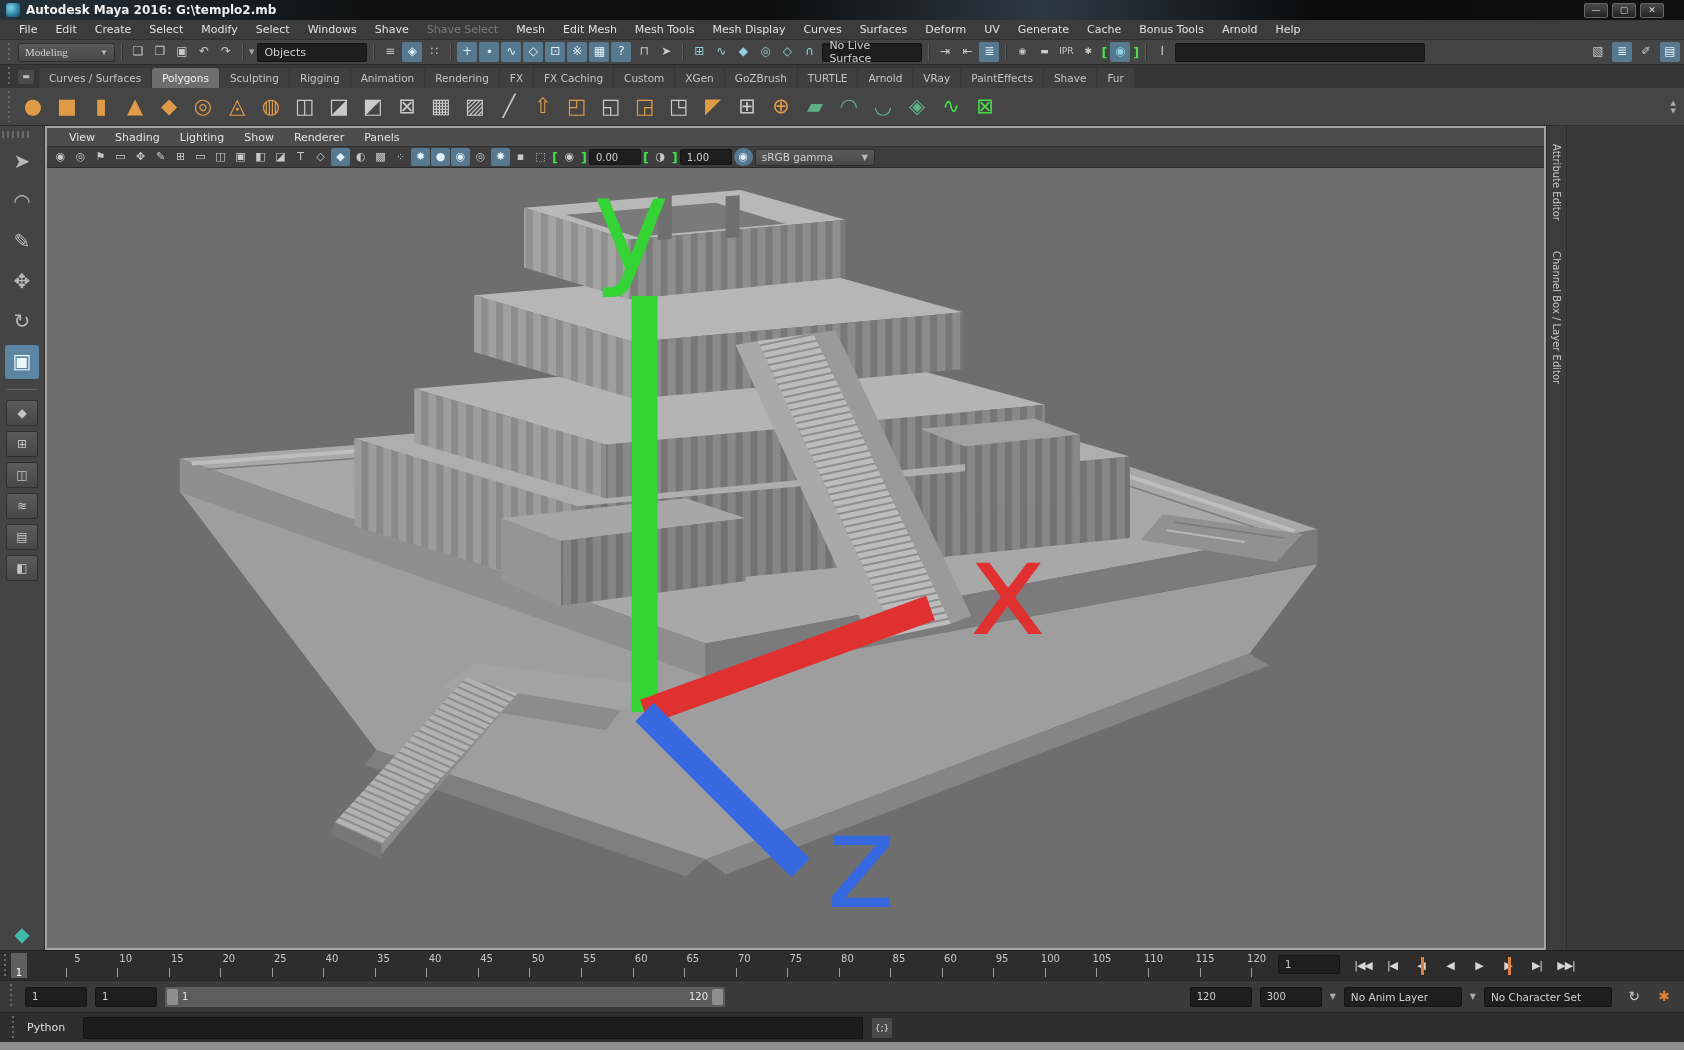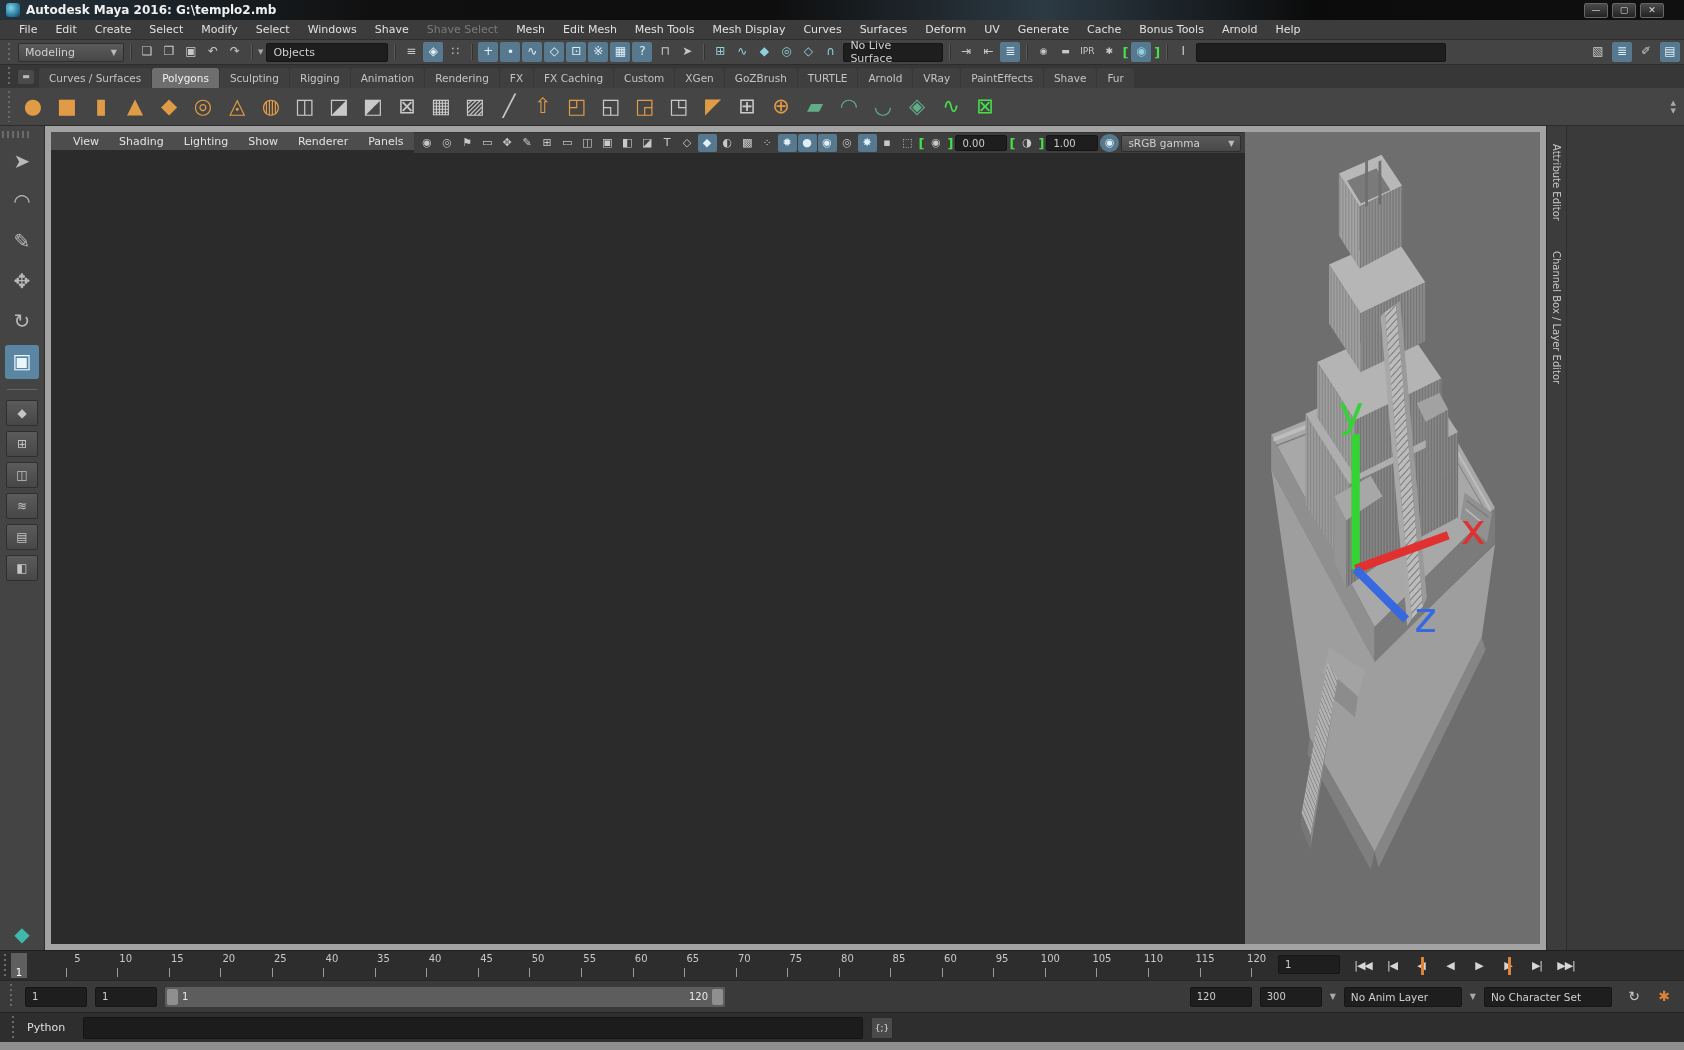--- a/index.html
+++ b/index.html
@@ -28,21 +28,21 @@
   .statusline { height:25px; flex:0 0 25px; background:#444; display:flex; align-items:center;
     padding:0 4px; gap:3px; border-bottom:1px solid #2c2c2c; }
   .grip { width:7px; align-self:stretch; margin:3px 2px;
     background:repeating-linear-gradient(to bottom,#6a6a6a 0 2px,transparent 2px 5px);
     background-size:2px 100%; background-repeat:repeat-y; background-position:2px 0; }
   .grip.h { height:7px; width:auto; }
   .sep { width:1px; align-self:stretch; margin:4px 3px; background:#5a5a5a; box-shadow:1px 0 0 #333; }
   .dropdown { background:linear-gradient(#5a5a5a,#484848); border:1px solid #2e2e2e; border-radius:2px;
     height:19px; display:flex; align-items:center; padding:0 6px; gap:8px; }
   .dropdown .arrow { font-size:8px; color:#bbb; }
-  .mode-dd { width:106px; justify-content:space-between; }
+  .mode-dd { width:97px; justify-content:space-between;font-family:Liberation Serif, serif; }
   .ico { width:20px; height:20px; line-height:19px; text-align:center; font-size:12px; color:#c9c9c9;
     border-radius:2px; flex:0 0 auto; cursor:default; }
   .ico.small { width:18px; height:18px; line-height:17px; font-size:11px; }
   .ico.active { background:#57798f; color:#dff0f8; }
   .ico.teal { color:#8fd0de; }
   .field { background:#1e1e1e; border:1px solid #151515; border-radius:2px; height:19px;
     display:flex; align-items:center; padding:0 6px; color:#cfcfcf; }
   .bracket { color:#46e04a; font-weight:bold; font-size:13px; }
   .spacer { flex:1; }
 
@@ -67,21 +67,21 @@
   .toolbox { flex:0 0 45px; background:#444; display:flex; flex-direction:column; align-items:center;
     padding-top:2px; gap:4px; border-right:1px solid #2e2e2e; }
   .tool { width:34px; height:34px; font-size:20px; line-height:33px; text-align:center; color:#b9b9b9;
     border-radius:3px; cursor:default; }
   .tool.active { background:#5b86a3; color:#eaf6fb; }
   .toolbox .divider { width:30px; height:1px; background:#666; margin:6px 0; }
   .layout-btn { width:32px; height:26px; background:linear-gradient(#5b5b5b,#474747); border:1px solid #2f2f2f;
     border-radius:2px; font-size:12px; line-height:24px; text-align:center; color:#c5c5c5; }
   .toolbox .corner-gizmo { margin-top:auto; margin-bottom:4px; font-size:20px; color:#3fb9ac; }
 
-  .panel { flex:1; display:flex; flex-direction:row; min-width:0; border:6px solid #a3a3a3; }
+  .panel { flex:1; display:flex; flex-direction:column; min-width:0; border:2px solid #a3a3a3; }
   .panel-menubar { height:18px; flex:0 0 18px; background:#4d4d4d; display:flex; align-items:center;
     padding-left:12px; gap:2px; }
   .panel-menu-item { padding:1px 10px; font-size:11px; color:#e2e2e2; }
   .panel-toolbar { height:22px; flex:0 0 22px; background:#3e3e3e; display:flex; align-items:center;
     padding:0 4px; gap:2px; border-top:1px solid #333; border-bottom:1px solid #2a2a2a; }
   .panel-toolbar .ico { width:19px; height:18px; line-height:17px; font-size:11px; }
   .num-field { width:52px; height:16px; font-size:10px; }
   .vt-dd { height:17px; width:120px; justify-content:space-between; font-size:10.5px; }
 
   .viewport { flex:1; position:relative; background:#6e6e6e; min-height:0; }
@@ -189,21 +189,21 @@
     <div class="sep"></div>
     <div style="display:flex;gap:2px">
         <div class="ico">❏</div>
         <div class="ico">❐</div>
         <div class="ico">▣</div>
         <div class="ico">↶</div>
         <div class="ico">↷</div>
       </div>
     <div class="sep"></div>
     <span class="arrow" style="font-size:7px;color:#aaa">▼</span>
-    <div class="field" style="width:122px">
+    <div class="field" style="width:110px">
       <span>Objects</span>
     </div>
     <div class="sep"></div>
     <div style="display:flex;gap:2px">
         <div class="ico">≡</div>
         <div class="ico active">◈</div>
         <div class="ico">∷</div>
       </div>
     <div class="sep"></div>
     <div style="display:flex;gap:2px">

